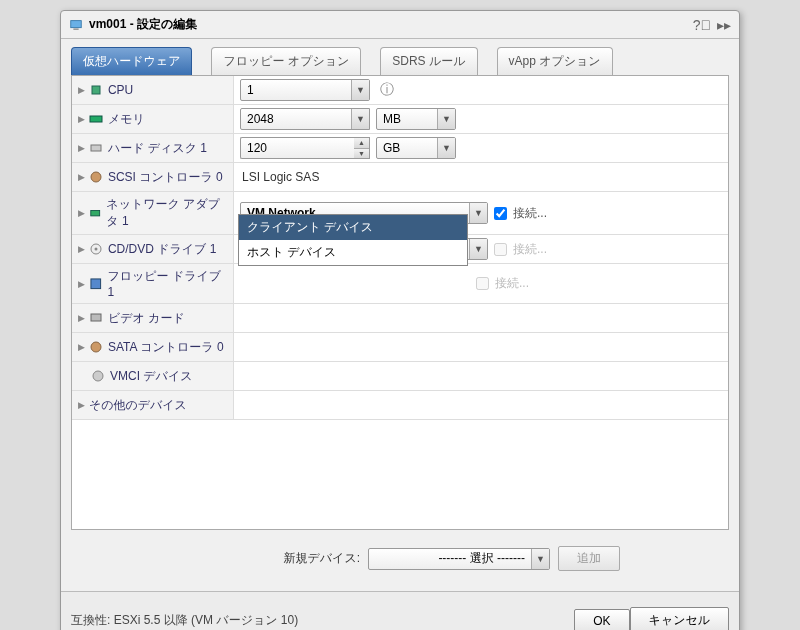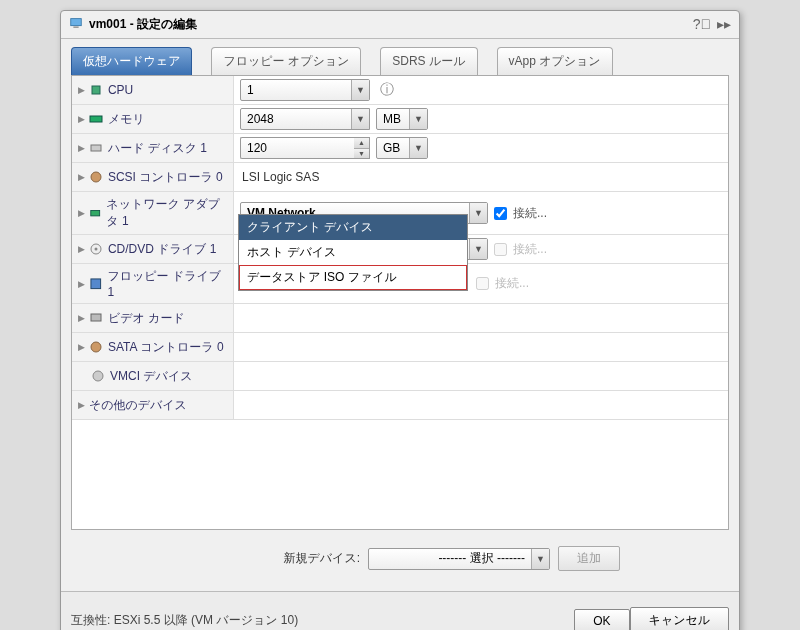--- a/index.html
+++ b/index.html
@@ -1,18 +1,18 @@
 <!DOCTYPE html>
 <html><head>
   <meta charset="utf-8">
   <style>
     * { box-sizing: border-box; margin: 0; padding: 0; font-family: Arial, sans-serif; font-size: 12px; }
     body { background: #ddd; display: flex; justify-content: center; padding: 10px; }
     .dialog { width: 680px; background: #f0f0f0; border: 1px solid #999; border-radius: 4px; box-shadow: 2px 2px 6px rgba(0,0,0,0.25); }
-    .titlebar { display: flex; align-items: flex-start; padding: 5px 8px; border-bottom: 1px solid #bbb; }
+    .titlebar { display: flex; align-items: center; padding: 5px 8px; border-bottom: 1px solid #bbb; }
     .title-icon { width: 14px; height: 14px; margin-right: 6px; display: inline-flex; }
     .title-text { font-weight: bold; flex: 1; }
     .help-icon, .pin-icon { margin-left: 6px; color: #666; cursor: pointer; font-size: 14px; }
     .tabs { display: flex; padding: 8px 10px 0 10px; gap: 0; }
     .tab { padding: 5px 11px; background: linear-gradient(#fff,#e8e8e8); border: 1px solid #aaa; border-bottom: none; border-radius: 4px 4px 0 0; margin-right: 19px; cursor: pointer; color: #555; }
     .tab.active { background: linear-gradient(#7aa5d6,#3a70b2); color: #fff; border-color: #2a5a99; }
     .content { margin: 0 10px; border: 1px solid #aaa; background: #fff; height: 455px; overflow: hidden; position: relative; }
     .rows { display: flex; flex-direction: column; }
     .row { display: flex; align-items: center; min-height: 28px; border-bottom: 1px solid #ddd; }
     .row .left { width: 162px; background: #f3f3f3; display: flex; align-items: center; padding: 4px 6px; border-right: 1px solid #ddd; height: 100%; min-height: 28px; }
@@ -36,21 +36,21 @@
     .dd-item.selected { background: #3a5d82; color: #fff; }
     .dd-item.highlight { outline: 1px solid #c33; outline-offset: -1px; }
     .bottom { padding: 8px 10px; }
     .newdev-row { display:flex; align-items:center; justify-content:center; gap:8px; padding: 8px 0 12px; border-top:0; }
     .newdev-label { text-align:right; width:180px; color:#333; }
     .add-btn { padding: 3px 18px; border:1px solid #aaa; border-radius:2px; background:linear-gradient(#f8f8f8,#e4e4e4); color:#999; }
     .footer { display:flex; align-items:center; padding: 15px 10px; border-top:1px solid #bbb; background:#ececec; }
     .compat { flex:1; color:#444; }
     .btn { padding: 4px 18px; border:1px solid #888; border-radius:2px; background:linear-gradient(#fff,#e6e6e6); cursor:pointer; }
     .w130 { width: 130px; }
-    .w58 { width: 52px; }
+    .w58 { width: 80px; }
     .w230 { width: 248px; }
     .w182 { width: 182px; }
   </style>
 </head>
 <body>
 
 <div class="dialog">
   <div class="titlebar">
     <span class="title-icon">
       <svg viewBox="0 0 16 16">
@@ -256,21 +256,20 @@
           <span class="expander">▶</span>
           <span class="dev-label">その他のデバイス</span>
         </div>
         <div class="right"></div>
       </div>
     </div>
 
     <div class="dropdown">
       <div class="dd-item selected">クライアント デバイス</div>
       <div class="dd-item">ホスト デバイス</div>
-      <div class="dd-item highlight">データストア ISO ファイル</div>
     </div>
   </div>
 
   <div class="bottom">
     <div class="newdev-row">
       <span class="newdev-label">新規デバイス:</span>
       <div class="combo w182">
         <span class="combo-text" style="text-align:right;width:100%">------- 選択 -------</span>
         <span class="combo-btn">▼</span>
       </div>

